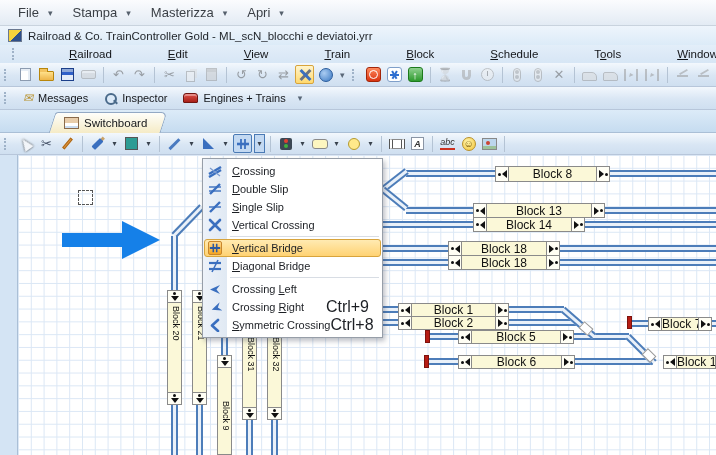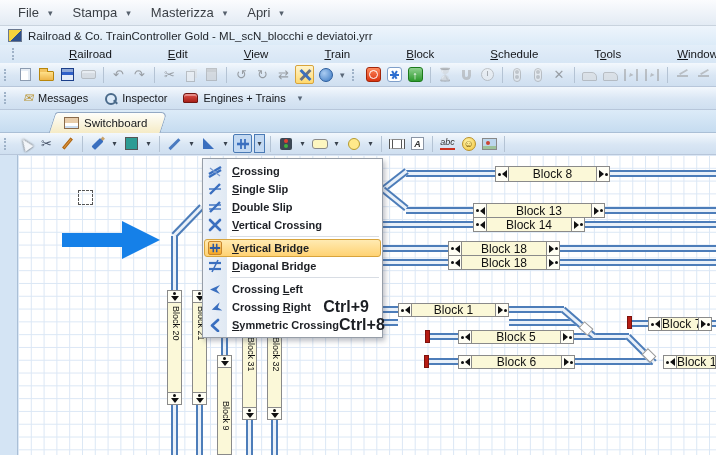--- a/index.html
+++ b/index.html
@@ -133,21 +133,21 @@
   .vlbl { flex:1; writing-mode:vertical-rl; font-size:9px; color:#111; padding-top:3px; white-space:nowrap; overflow:hidden; }
   .vlbl.center { text-align:center; padding-top:10px; }
 
   .marquee { position:absolute; border:1px dashed #555; background:transparent; }
   .pointer-arrow { position:absolute; }
 
   
   .ctxmenu { position:absolute; left:202px; top:3px; width:181px; padding:3px 0;
              background:linear-gradient(90deg,#edf2f9 0,#e0e9f3 24px,#fff 24px);
              border:1px solid #979ea8; box-shadow:2px 3px 5px rgba(60,70,90,.35); z-index:10; }
-  .mi { position:relative; height:18px; display:flex; align-items:center;font-weight:bold; }
+  .mi { position:relative; height:18px; display:flex; align-items:center; }
   .mi > * { position:relative; z-index:1; }
   .mi.hl::before { content:""; position:absolute; left:1px; right:1px; top:0; bottom:0;
                    background:linear-gradient(#ffeab2,#ffd273); border:1px solid #d8a43c; border-radius:3px; }
   .mi-ic { width:24px; flex:none; display:flex; align-items:center; justify-content:center; }
   .mi.hl .mi-ic svg { background:linear-gradient(#ffd98c,#f5a623); border:1px solid #c8862c; border-radius:2px; }
   .mi-tx { font-size:11px; color:#1c1f24; padding-left:5px; white-space:nowrap; }
   .mi-sc { margin-left:auto; padding-right:13px; font-size:16px; color:#1c1f24; }
   .msep { height:1px; background:#d8dde4; margin:2px 3px 2px 27px; }
 </style>
 </head>
@@ -486,20 +486,31 @@
       <span class="cap">
           <i class="dot"></i>
           <i class="tri tl"></i>
         </span>
       <span class="lbl">Block 1</span>
       <span class="cap">
           <i class="tri tr"></i>
           <i class="dot"></i>
         </span>
     </div>
+    <div class="blk" style="left:398px;top:161px;width:111px;height:14px">
+      <span class="cap">
+          <i class="dot"></i>
+          <i class="tri tl"></i>
+        </span>
+      <span class="lbl">Block 2</span>
+      <span class="cap">
+          <i class="tri tr"></i>
+          <i class="dot"></i>
+        </span>
+    </div>
     <div class="blk" style="left:458px;top:175px;width:116px;height:14px">
       <span class="cap">
           <i class="dot"></i>
           <i class="tri tl"></i>
         </span>
       <span class="lbl">Block 5</span>
       <span class="cap">
           <i class="tri tr"></i>
           <i class="dot"></i>
         </span>
@@ -591,35 +602,35 @@
               <path d="M1 10 L13 3" stroke="#3a6fbf" stroke-width="2.4"></path>
               <path d="M1 13 L13 6" stroke="#3a6fbf" stroke-width="2.4"></path>
               <path d="M2 4 L12 12" stroke="#7a9bd0" stroke-width="1.2"></path>
             </svg>
           </span>
         <span class="mi-tx"><u>C</u>rossing</span>
       </div>
       <div class="mi">
         <span class="mi-ic">
             <svg width="14" height="14" viewBox="0 0 14 14" fill="none">
-              <path d="M1 7 H13" stroke="#3a6fbf" stroke-width="1.4"></path>
-              <path d="M2 12 L12 2" stroke="#3a6fbf" stroke-width="2.4"></path>
-            </svg>
-          </span>
-        <span class="mi-tx"><u>S</u>ingle Slip</span>
-      </div>
-      <div class="mi">
-        <span class="mi-ic">
-            <svg width="14" height="14" viewBox="0 0 14 14" fill="none">
               <path d="M1 5 H13" stroke="#3a6fbf" stroke-width="1.4"></path>
               <path d="M1 9 H13" stroke="#3a6fbf" stroke-width="1.4"></path>
               <path d="M2 12 L12 2" stroke="#3a6fbf" stroke-width="2.4"></path>
             </svg>
           </span>
         <span class="mi-tx"><u>D</u>ouble Slip</span>
+      </div>
+      <div class="mi">
+        <span class="mi-ic">
+            <svg width="14" height="14" viewBox="0 0 14 14" fill="none">
+              <path d="M1 7 H13" stroke="#3a6fbf" stroke-width="1.4"></path>
+              <path d="M2 12 L12 2" stroke="#3a6fbf" stroke-width="2.4"></path>
+            </svg>
+          </span>
+        <span class="mi-tx"><u>S</u>ingle Slip</span>
       </div>
       <div class="mi">
         <span class="mi-ic">
             <svg width="14" height="14" viewBox="0 0 14 14" fill="none">
               <path d="M2 2 L12 12 M12 2 L2 12" stroke="#3a6fbf" stroke-width="2.6" stroke-linecap="round"></path>
             </svg>
           </span>
         <span class="mi-tx"><u>V</u>ertical Crossing</span>
       </div>
       <div class="msep"></div>

